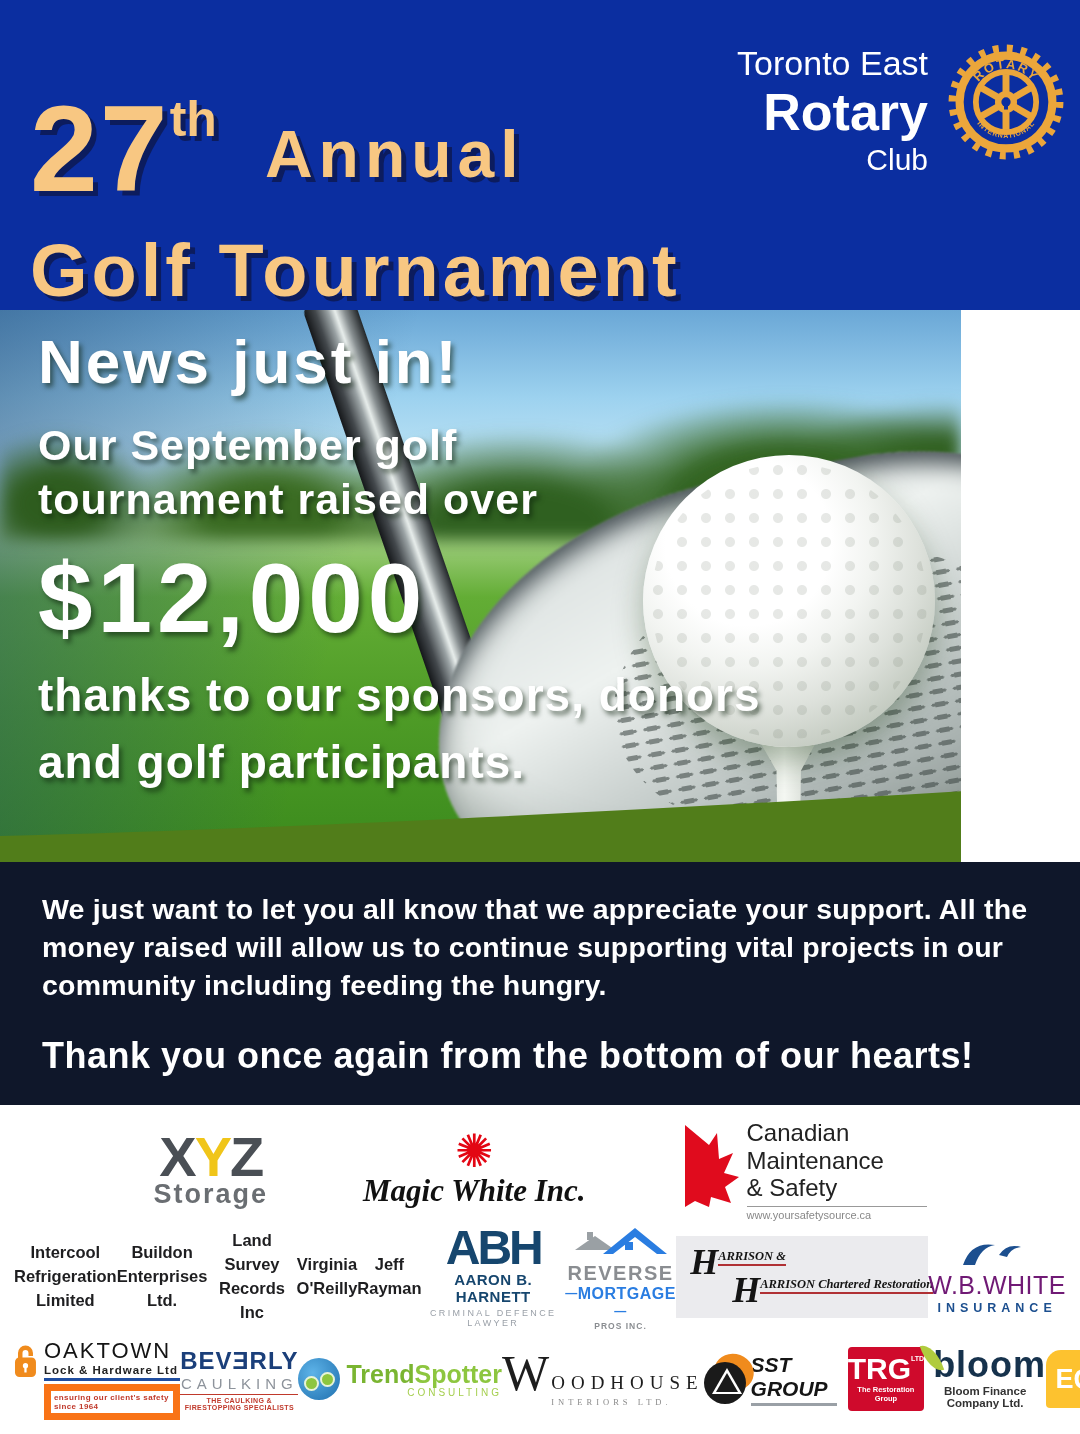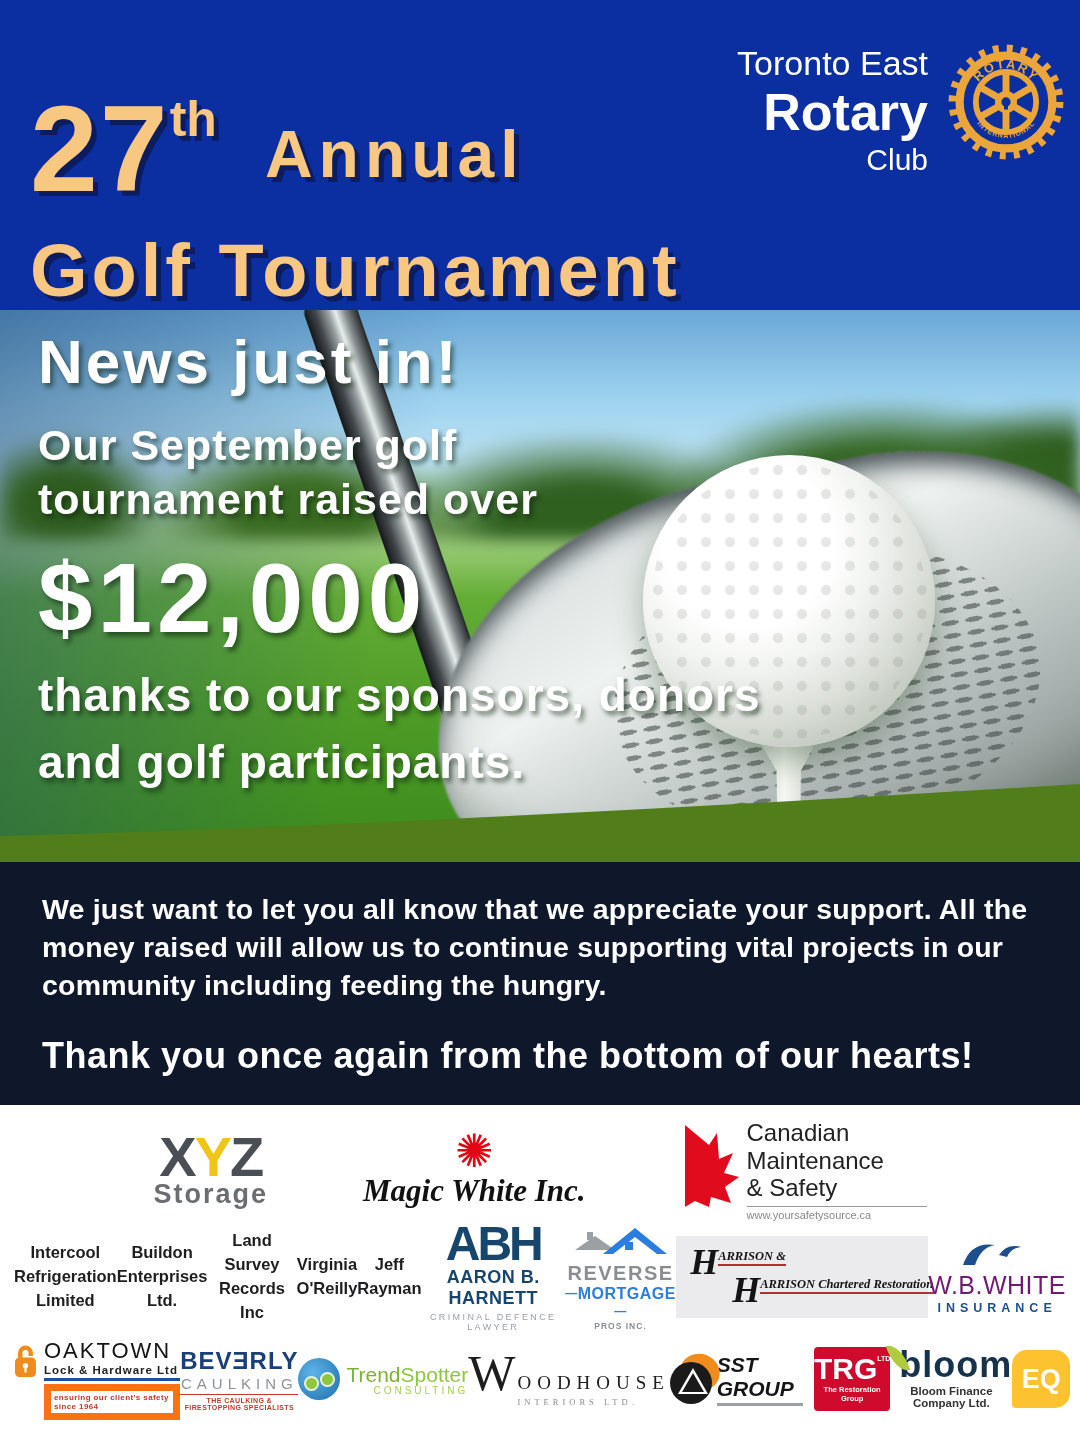--- a/index.html
+++ b/index.html
@@ -16,21 +16,21 @@
   .title-annual { font-size:66px; font-weight:700; margin-left:48px; letter-spacing:6px; margin-top:10px; }
   .title-line2 { font-size:74px; font-weight:700; letter-spacing:4px; margin-top:18px; }
 
   .org-block { position:absolute; right:152px; top:44px; text-align:right; color:#fff; }
   .org-line1 { font-size:34px; font-weight:400; }
   .org-line2 { font-size:52px; font-weight:700; line-height:1.15; }
   .org-line3 { font-size:30px; font-weight:400; }
   .rotary-logo { position:absolute; right:16px; top:44px; }
 
   
-  .hero { position:absolute; left:0; top:310px; width:1080px; height:552px; overflow:hidden; }
+  .hero { position:absolute; left:0; top:310px; width:961px; height:552px; overflow:hidden; }
   .sky-grass { position:absolute; inset:0;
     background:
       linear-gradient(105deg, rgba(30,70,115,.5), rgba(0,0,0,0) 38%),
       linear-gradient(180deg,#6aa7d6 0%, #9dd2ef 16%, #bfe4f5 28%, #a9d489 40%, #63ad35 52%, #4f9c27 72%, #3a8a1c 100%);
   }
   .trees { position:absolute; left:0; top:30px; width:100%; height:200px; filter:blur(8px);
     background:
       radial-gradient(140px 100px at 6% 82%, #2e5c1e 30%, rgba(0,0,0,0) 72%),
       radial-gradient(220px 120px at 28% 88%, #3a6b22 28%, rgba(0,0,0,0) 70%),
       radial-gradient(280px 130px at 54% 92%, #2f6020 30%, rgba(0,0,0,0) 72%),
@@ -88,21 +88,21 @@
   .cms { display:flex; align-items:flex-start; }
   .cms-text { margin-left:4px; }
   .cms-line { font-size:24px; color:#222; line-height:1.14; }
   .cms-rule { width:180px; height:1px; background:#999; margin-top:4px; }
   .cms-url { font-size:11px; color:#888; margin-top:2px; }
 
   .text-sponsor { white-space:pre-line; text-align:center; font-size:16.5px; font-weight:700; color:#1e1e20; line-height:1.45; }
 
   .abh { text-align:center; width:152px; }
   .abh-letters { font-size:48px; font-weight:900; color:#16466e; letter-spacing:-3px; line-height:.9; }
-  .abh-name { font-size:18px; font-weight:900; color:#16466e; letter-spacing:.5px; margin-top:2px; }
+  .abh-name { font-size:15px; font-weight:900; color:#16466e; letter-spacing:.5px; margin-top:2px; }
   .abh-tag { font-size:9px; color:#9aa0a8; letter-spacing:2.4px; margin-top:3px; }
 
   .rm { text-align:center; width:118px; }
   .rm-l1 { font-size:20px; font-weight:700; color:#8a8d91; letter-spacing:1.5px; margin-top:-2px; }
   .rm-l2 { font-size:16px; font-weight:800; color:#2a7de1; letter-spacing:.5px; }
   .rm-l2::before,.rm-l2::after { content:"\2014"; color:#2a7de1; font-size:12px; vertical-align:2px; }
   .rm-l3 { font-size:8.5px; font-weight:700; color:#8a8d91; letter-spacing:1px; }
 
   .hh { background:#ebebee; padding:10px 14px 12px; font-family:"Liberation Serif", serif; font-style:italic; color:#141414; width:252px; }
   .hh-line { line-height:.9; white-space:nowrap; }
@@ -122,21 +122,21 @@
 
   .beverly { text-align:center; }
   .bev-name { font-size:24px; font-weight:900; color:#1b3f7a; letter-spacing:1px; }
   .bev-sub { font-size:15px; color:#8d939b; letter-spacing:5px; }
   .bev-tag { font-size:7px; font-weight:700; color:#c0392b; letter-spacing:.4px; border-top:1px solid #c0392b; padding-top:2px; margin-top:2px; }
 
   .ts { display:flex; align-items:center; }
   .ts-icon { position:relative; width:42px; height:42px; border-radius:50%; background:radial-gradient(circle at 35% 35%, #5db3e8, #1f6fae); margin-right:6px; }
   .ts-dot { position:absolute; width:15px; height:15px; border-radius:50%; background:#8dc63f; border:2px solid #e8f4d8; }
   .ts-dot1 { left:6px; top:18px; } .ts-dot2 { left:22px; top:14px; }
-  .ts-name { font-size:21px; font-weight:400; }
+  .ts-name { font-size:25px; font-weight:700; }
   .ts-n1 { color:#7ab531; } .ts-n2 { color:#8dc63f; }
   .ts-sub { font-size:10px; color:#a5cf4e; letter-spacing:3px; text-align:right; margin-top:-2px; }
 
   .wood { display:flex; align-items:flex-start; color:#1d1d1d; font-family:"Liberation Serif", serif; }
   .wood-w { font-size:50px; line-height:.85; }
   .wood-col { margin-left:2px; margin-top:20px; }
   .wood-rest { font-size:19px; letter-spacing:6px; }
   .wood-sub { font-size:8.5px; letter-spacing:4px; color:#8a8a8a; margin-top:3px; }
 
   .sst { display:flex; align-items:center;justify-content:space-between; }

